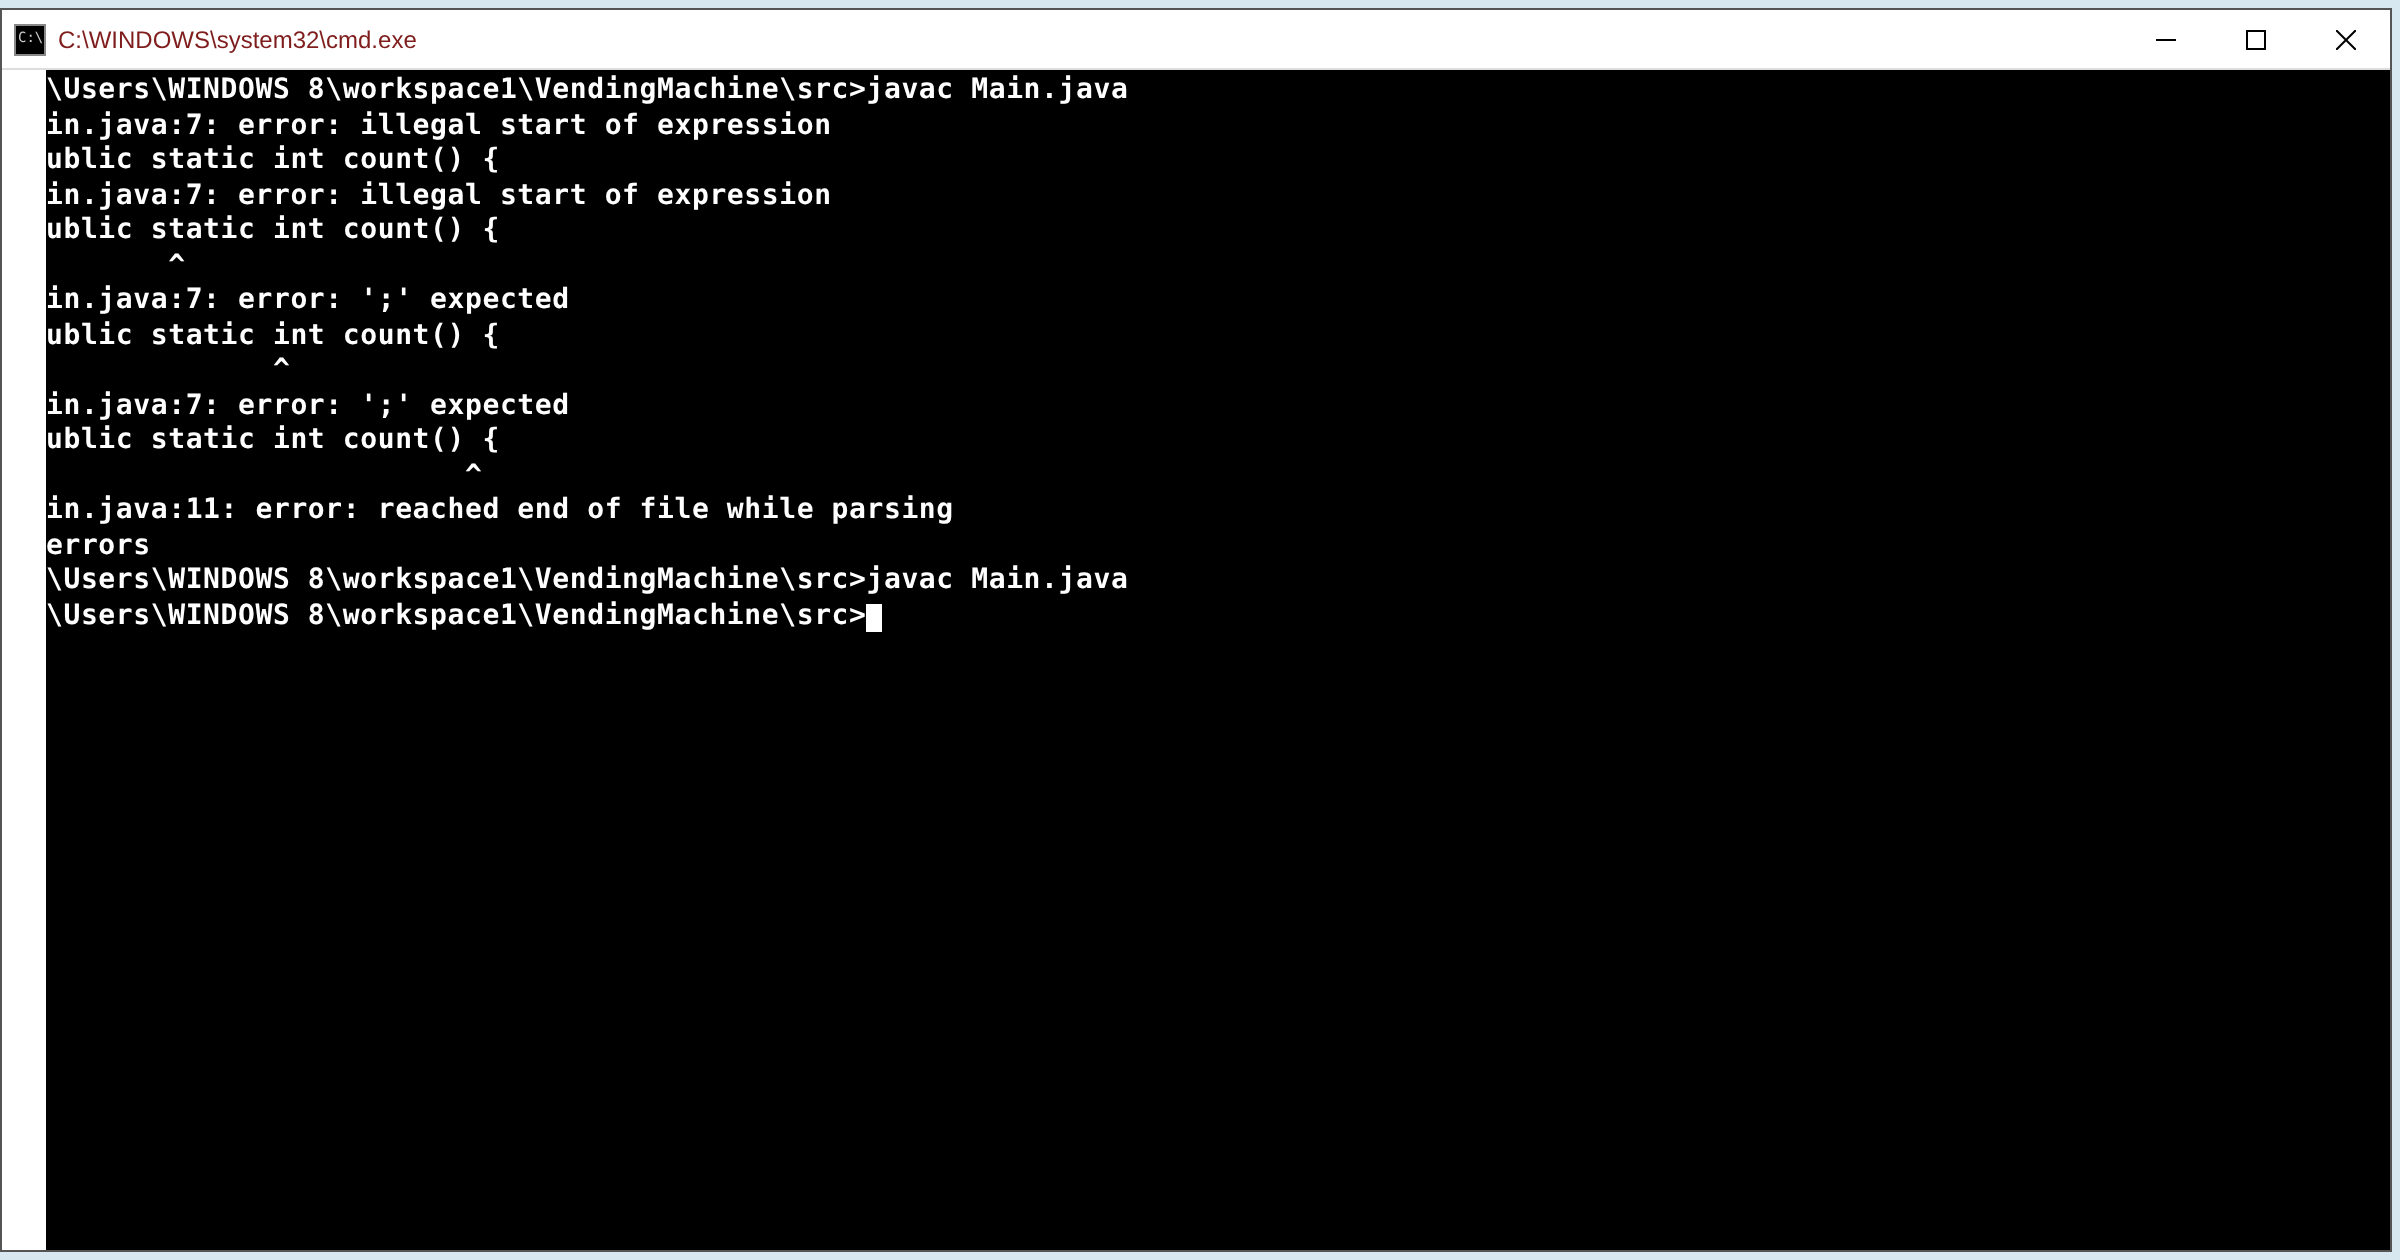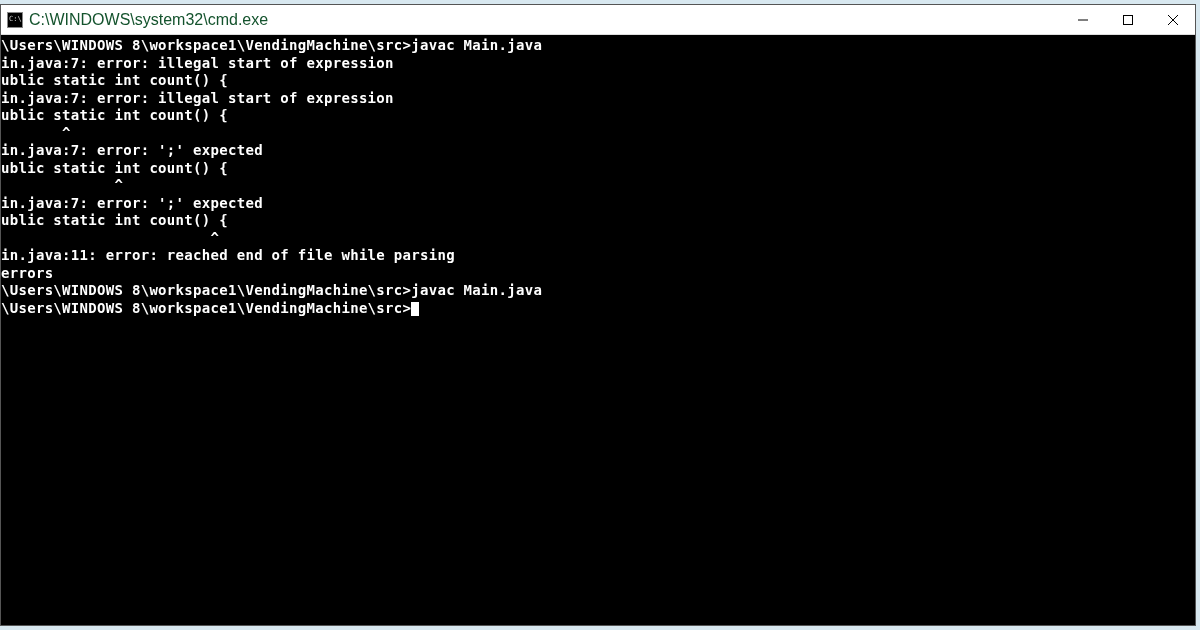--- a/index.html
+++ b/index.html
@@ -46,22 +46,22 @@
     .titlebar-icon::after {
       content: "C:\\";
       position: absolute;
       color: #ccc;
       font-size: 7px;
       font-family: monospace;
       top: 2px;
       left: 1px;
     }
     .titlebar-title {
-      font-size: 16px;
-      color: #14532d;
+      font-size: 12px;
+      color: #7f1d1d;
       flex: 1;
       white-space: nowrap;
     }
     .titlebar-buttons {
       display: flex;
       height: 100%;
     }
     .titlebar-btn {
       width: 45px;
       height: 100%;
@@ -81,20 +81,21 @@
       background: #000000;
       color: #ffffff;
       font-family: "Lucida Console", "Consolas", monospace;
       font-size: 14px;
       line-height: 1.25;
       padding: 2px 0 4px 0;
       white-space: pre;
       font-weight: bold;
       letter-spacing: 0.3px;
       overflow: hidden;
+      margin-left: 22px;
     }
     .terminal-line {
       white-space: pre;
     }
     .cursor {
       display: inline-block;
       width: 8px;
       height: 14px;
       background: #ffffff;
       vertical-align: text-bottom;

